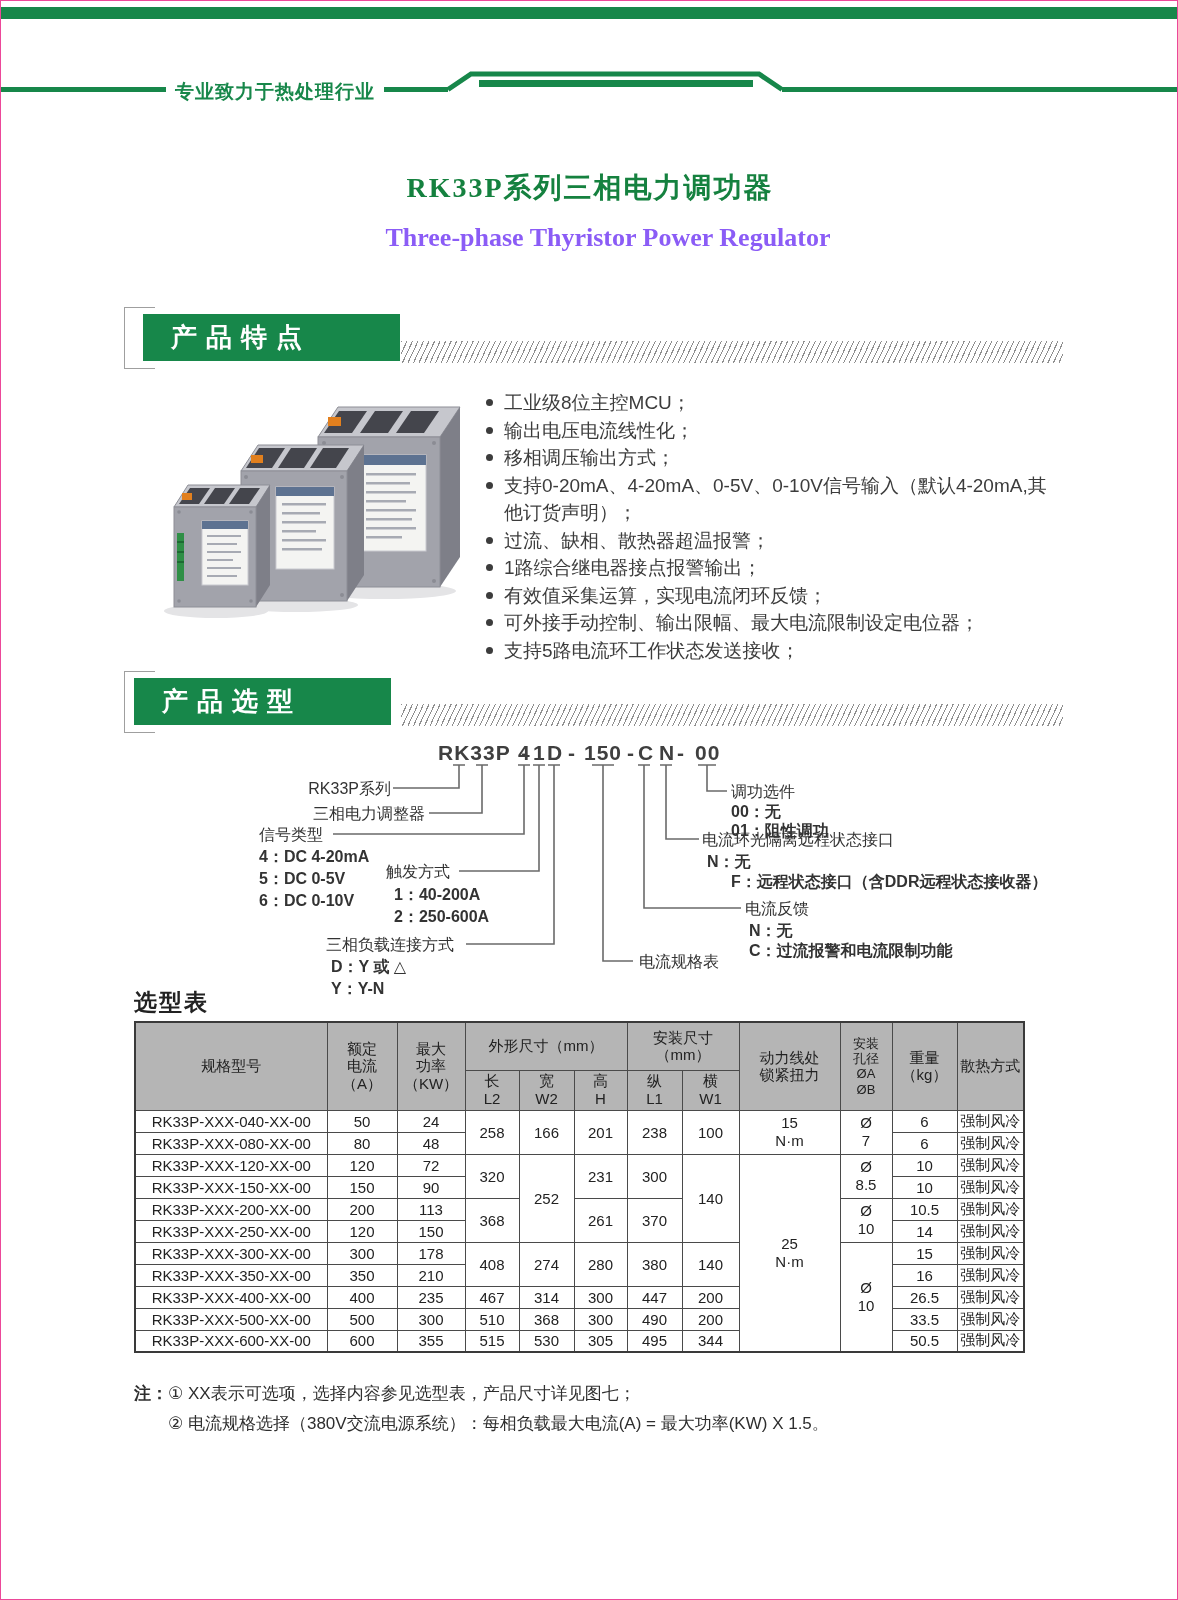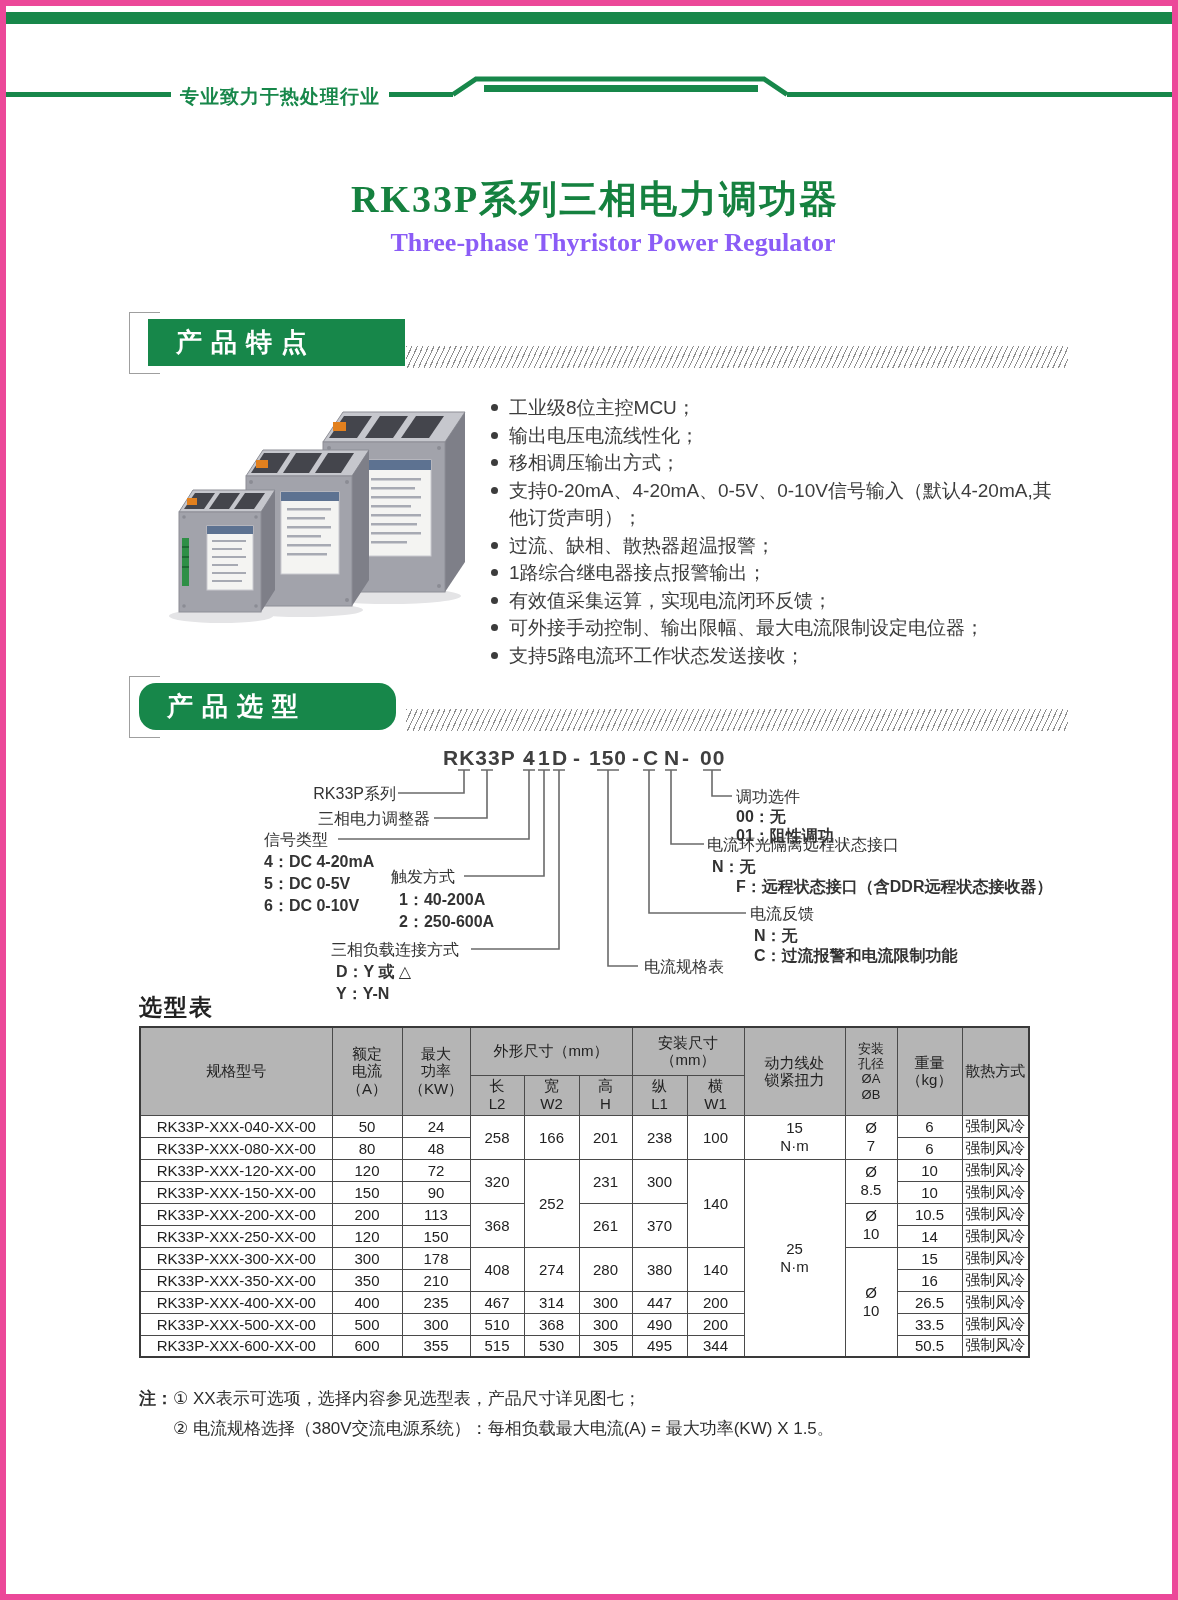--- a/index.html
+++ b/index.html
@@ -1,25 +1,25 @@
 <!DOCTYPE html>
 <html><head>
 <meta charset="utf-8">
 <style>
   html,body{margin:0;padding:0;background:#e8e8e8;}
   .page{position:relative;width:1178px;height:1600px;margin:0 auto;background:#ffffff;
-        border:6px solid #ec4899;box-sizing:border-box;overflow:hidden;
+        border:1px solid #ec4899;box-sizing:border-box;overflow:hidden;
         font-family:"Liberation Sans","DejaVu Sans",sans-serif;color:#3c3c3c;}
   .abs{position:absolute;}
   
   .topbar{left:0;top:6px;width:1178px;height:12px;background:#17874a;}
   .tagline{left:174px;top:78px;font-size:19px;font-weight:bold;color:#17874a;letter-spacing:1px;}
   
   .title-zh{left:0;top:168px;width:1178px;text-align:center;font-family:"Liberation Serif","DejaVu Serif",serif;
-            font-size:38px;font-weight:bold;color:#15813f;letter-spacing:2px;}
+            font-size:28px;font-weight:bold;color:#15813f;letter-spacing:2px;}
   .title-en{left:0;top:222px;width:1178px;text-align:center;font-family:"Liberation Serif","DejaVu Serif",serif;
             font-size:26px;font-weight:bold;color:#8b5cf6;margin-left:18px;}
   
   .banner-outline{border:1px solid #9f9f9f;border-right:none;width:30px;}
   .banner-box{width:257px;height:47px;background:#17874a;color:#fff;font-size:26px;font-weight:bold;
               letter-spacing:9px;line-height:47px;padding-left:28px;box-sizing:border-box;}
   .hatch{width:662px;height:22px;
          background:repeating-linear-gradient(115deg,#8f8f8f 0px,#8f8f8f 1px,transparent 1px,transparent 5px);}
   
   .features{left:485px;top:388px;width:578px;list-style:none;margin:0;padding:0;}
@@ -163,21 +163,21 @@
     <li><span class="bullet"></span><span>移相调压输出方式；</span></li>
     <li><span class="bullet"></span><span>支持0-20mA、4-20mA、0-5V、0-10V信号输入（默认4-20mA,其他订货声明）；</span></li>
     <li><span class="bullet"></span><span>过流、缺相、散热器超温报警；</span></li>
     <li><span class="bullet"></span><span>1路综合继电器接点报警输出；</span></li>
     <li><span class="bullet"></span><span>有效值采集运算，实现电流闭环反馈；</span></li>
     <li><span class="bullet"></span><span>可外接手动控制、输出限幅、最大电流限制设定电位器；</span></li>
     <li><span class="bullet"></span><span>支持5路电流环工作状态发送接收；</span></li>
   </ul>
 
   <div class="abs banner-outline" style="left:123px;top:670px;height:60px;"></div>
-  <div class="abs banner-box" style="left:133px;top:677px;border-radius:17px;">
+  <div class="abs banner-box" style="left:133px;top:677px;">
     <span>产品选型</span>
   </div>
   <div class="abs hatch" style="left:400px;top:703px;"></div>
 
   <div class="abs" style="left:0;top:740px;width:1178px;height:260px;">
 
     <span class="model-part" style="left:437px;">RK33P</span>
     <span class="model-part" style="left:520px;">-</span>
     <span class="model-part" style="left:517px;">4</span>
     <span class="model-part" style="left:532px;">1</span>

